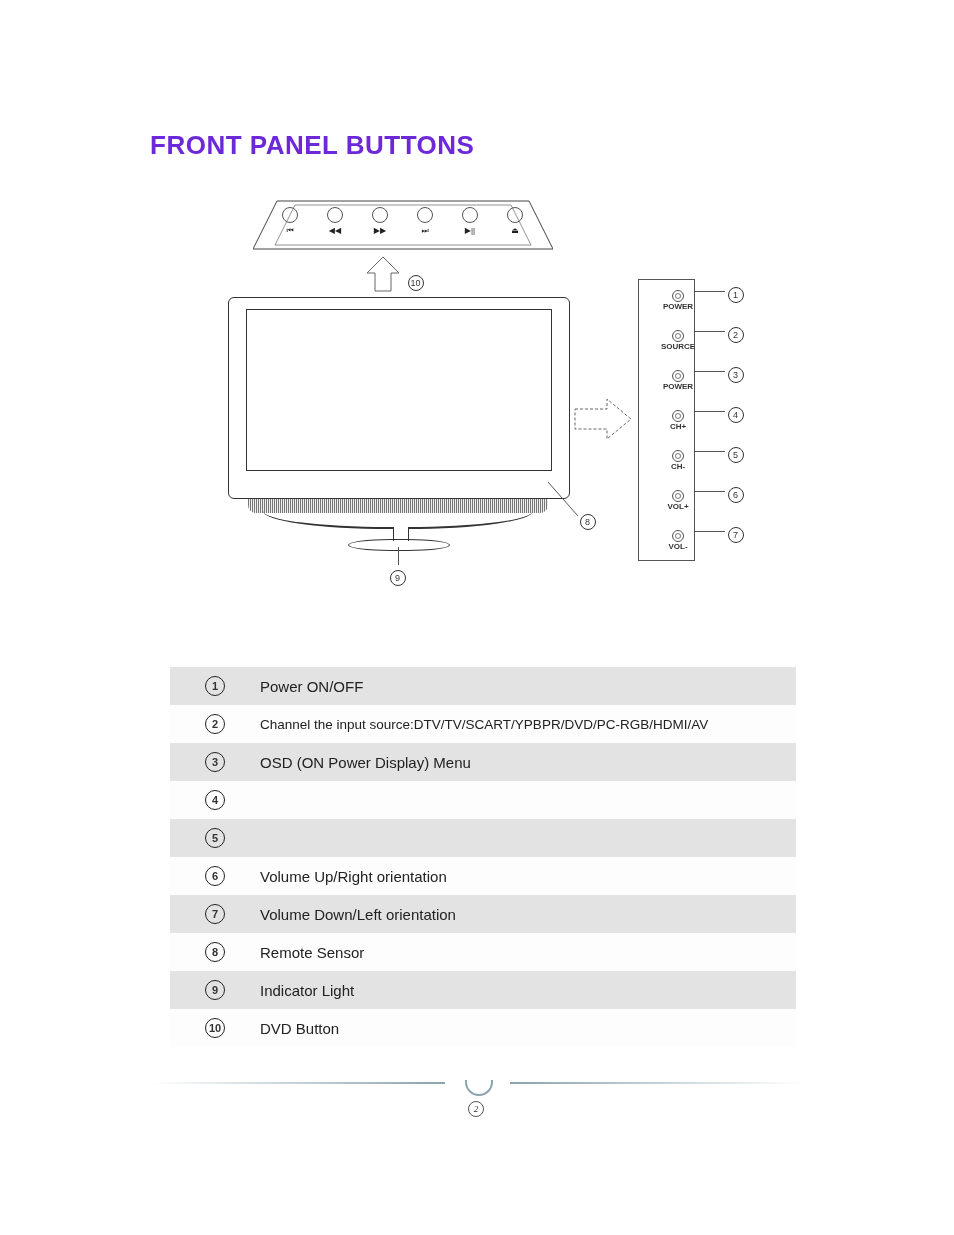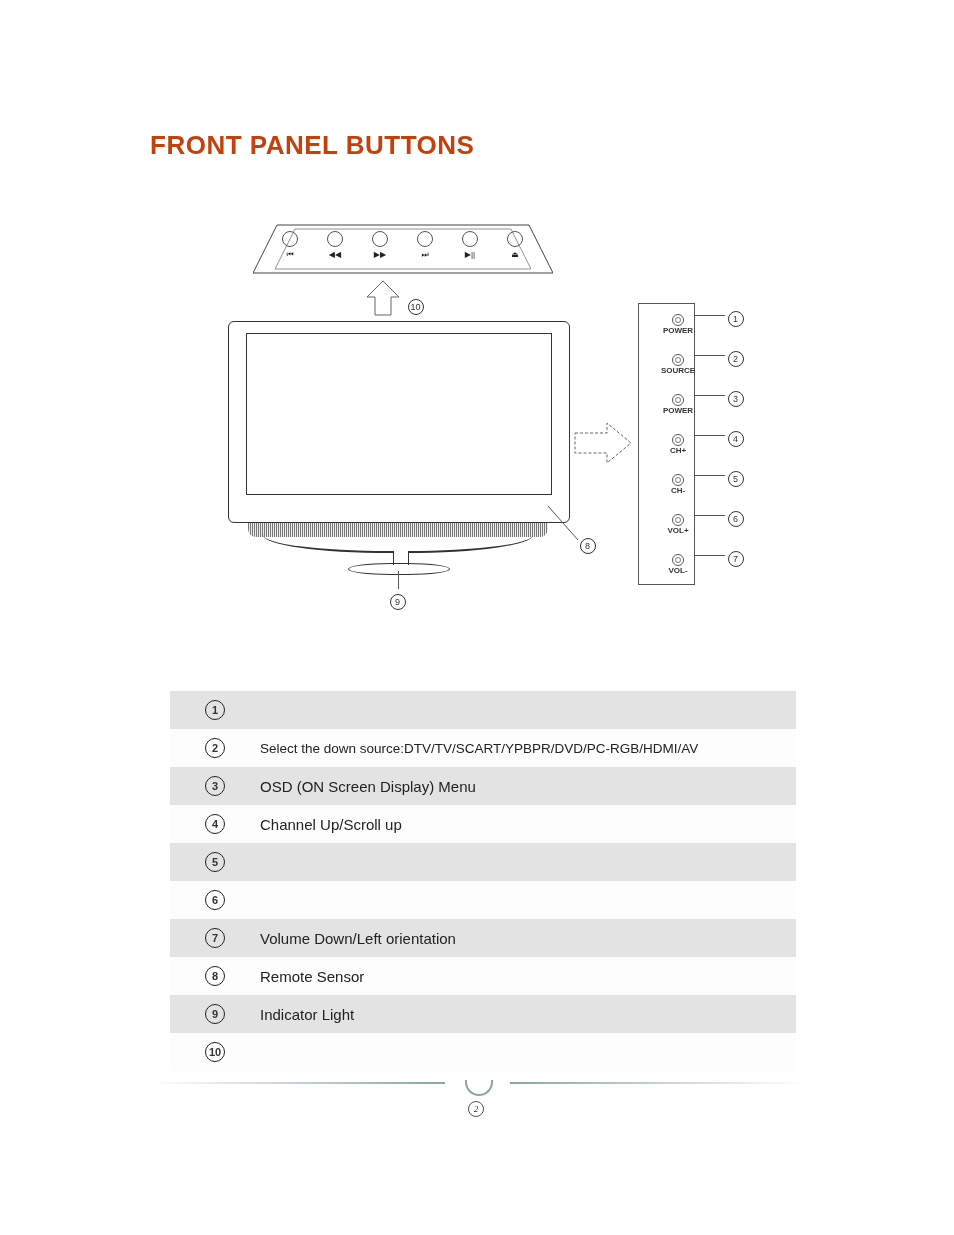--- a/index.html
+++ b/index.html
@@ -1,18 +1,18 @@
 <!DOCTYPE html>
 <html><head>
 <meta charset="utf-8">
 <style>
   html, body { margin: 0; padding: 0; background: #fff; }
   body { width: 954px; height: 1235px; font-family: Arial, Helvetica, sans-serif; color: #333; position: relative; }
   .page { position: absolute; left: 150px; top: 130px; width: 655px; }
-  .title { font-weight: bold; font-size: 26px; letter-spacing: 0.5px; color: #c2410c; margin: 0 0 60px 0; }
+  .title { font-weight: bold; font-size: 26px; letter-spacing: 0.5px; color: #6d28d9; margin: 0 0 36px 0; }
   .diagram { position: relative; width: 560px; height: 400px; margin: 0 auto 70px auto; }
   
   .dvd-strip { position: absolute; left: 55px; top: 0; width: 300px; height: 55px; }
   .dvd-strip .trap-inner { position: absolute; left: 15px; top: 4px; width: 270px; height: 40px; }
   .dvd-strip .row { display: flex; justify-content: space-around; align-items: center; height: 100%; }
   .dvd-btn { display: flex; flex-direction: column; align-items: center; gap: 3px; font-size: 8px; color: #222; }
   .dvd-circle { width: 14px; height: 14px; border: 1px solid #555; border-radius: 50%; }
   .arrow-up-svg { position:absolute; left:165px; top:58px; }
   .ref-10 { position: absolute; left: 210px; top: 75px; }
   
@@ -167,48 +167,49 @@
     <div class="lead-line" style="left:200px; top:350px; width:1px; height:18px;"></div>
     <span class="ref-abs ref-9"><span class="ref-num">9</span></span>
 
   </div>
 
   <div class="tbl">
     <div class="row-t">
         <div class="cell-num">
           <span class="ref-num-lg">1</span>
         </div>
+        <div class="cell-desc">Power ON/OFF</div>
       </div>
     <div class="row-t">
         <div class="cell-num">
           <span class="ref-num-lg">2</span>
         </div>
-        <div class="cell-desc">Select the down source:DTV/TV/SCART/YPBPR/DVD/PC-RGB/HDMI/AV</div>
+        <div class="cell-desc">Channel the input source:DTV/TV/SCART/YPBPR/DVD/PC-RGB/HDMI/AV</div>
       </div>
     <div class="row-t">
         <div class="cell-num">
           <span class="ref-num-lg">3</span>
         </div>
-        <div class="cell-desc">OSD (ON Screen Display) Menu</div>
+        <div class="cell-desc">OSD (ON Power Display) Menu</div>
       </div>
     <div class="row-t">
         <div class="cell-num">
           <span class="ref-num-lg">4</span>
         </div>
-        <div class="cell-desc">Channel Up/Scroll up</div>
       </div>
     <div class="row-t">
         <div class="cell-num">
           <span class="ref-num-lg">5</span>
         </div>
       </div>
     <div class="row-t">
         <div class="cell-num">
           <span class="ref-num-lg">6</span>
         </div>
+        <div class="cell-desc">Volume Up/Right orientation</div>
       </div>
     <div class="row-t">
         <div class="cell-num">
           <span class="ref-num-lg">7</span>
         </div>
         <div class="cell-desc">Volume Down/Left orientation</div>
       </div>
     <div class="row-t">
         <div class="cell-num">
           <span class="ref-num-lg">8</span>
@@ -218,20 +219,21 @@
     <div class="row-t">
         <div class="cell-num">
           <span class="ref-num-lg">9</span>
         </div>
         <div class="cell-desc">Indicator Light</div>
       </div>
     <div class="row-t">
         <div class="cell-num">
           <span class="ref-num-lg">10</span>
         </div>
+        <div class="cell-desc">DVD Button</div>
       </div>
   </div>
 </div>
 
 <div class="footer">
   <div class="footer-line-l"></div>
   <div class="footer-line-r"></div>
   <div class="footer-notch"></div>
   <div class="footer-num"><span class="ref-num">2</span></div>
 </div>

